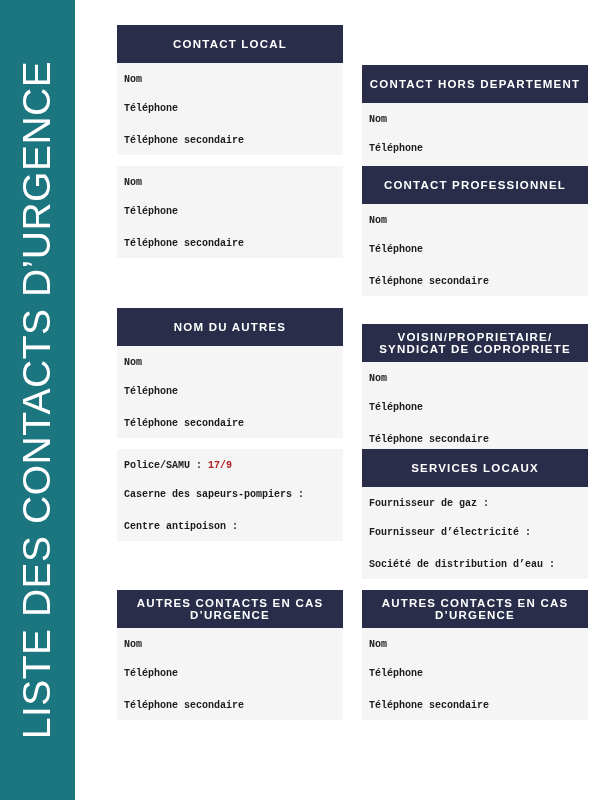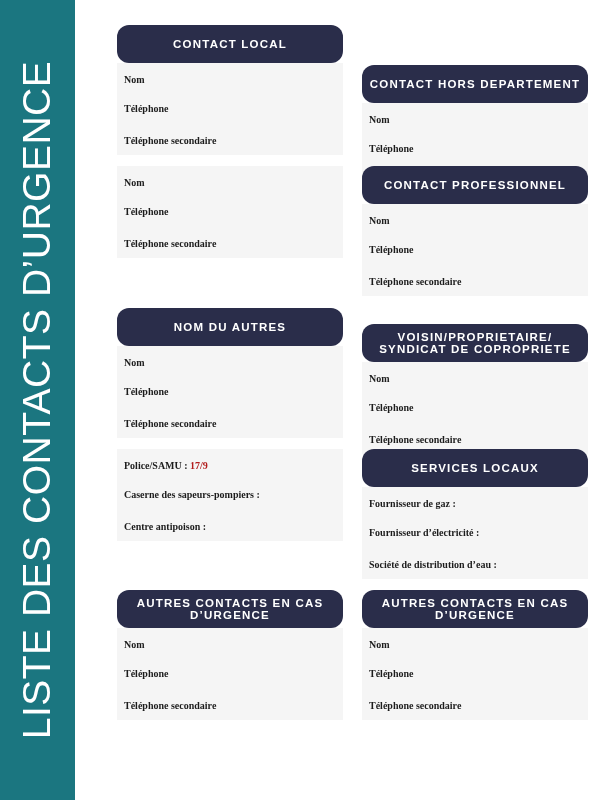--- a/index.html
+++ b/index.html
@@ -1,22 +1,22 @@
 <!DOCTYPE html>
 <html><head>
 <meta charset="utf-8">
 <style>
   html,body{margin:0;padding:0;}
   body{width:616px;height:800px;background:#ffffff;position:relative;overflow:hidden;font-family:"Liberation Sans",sans-serif;}
   .band{position:absolute;left:0;top:0;width:75px;height:800px;background:#1b7680;}
   .band-title{position:absolute;left:37px;top:400px;transform:translate(-50%,-50%) rotate(-90deg);white-space:nowrap;color:#ffffff;font-family:"Liberation Sans",sans-serif;font-size:39px;font-weight:400;letter-spacing:0.5px;}
   .card{position:absolute;width:226px;}
-  .card .hdr{height:38px;background:#2a2d4a;color:#ffffff;display:flex;align-items:center;justify-content:center;text-align:center;font-family:"Liberation Sans",sans-serif;font-weight:700;font-size:11.5px;letter-spacing:1.2px;line-height:12px;box-sizing:border-box;padding:0 6px;border-radius:12px;}
+  .card .hdr{height:38px;background:#2a2d4a;color:#ffffff;display:flex;align-items:center;justify-content:center;text-align:center;font-family:"Liberation Sans",sans-serif;font-weight:700;font-size:11.5px;letter-spacing:1.2px;line-height:12px;box-sizing:border-box;padding:0 6px;}
   .card .body{height:92px;background:#f5f5f5;position:relative;}
-  .row{position:absolute;left:7px;font-family:Liberation Serif, serif;font-weight:700;font-size:10px;color:#1c1c1c;}
+  .row{position:absolute;left:7px;font-family:Liberation Mono, monospace;font-weight:700;font-size:10px;color:#1c1c1c;}
   .r0{top:11px;} .r1{top:40px;} .r2{top:72px;}
   .red{color:#b21c1c;}
   .L{left:117px;} .R{left:362px;}
 </style>
 </head>
 <body>
 
 <div class="band">
   <div class="band-title">LISTE DES CONTACTS D’URGENCE</div>
 </div>

